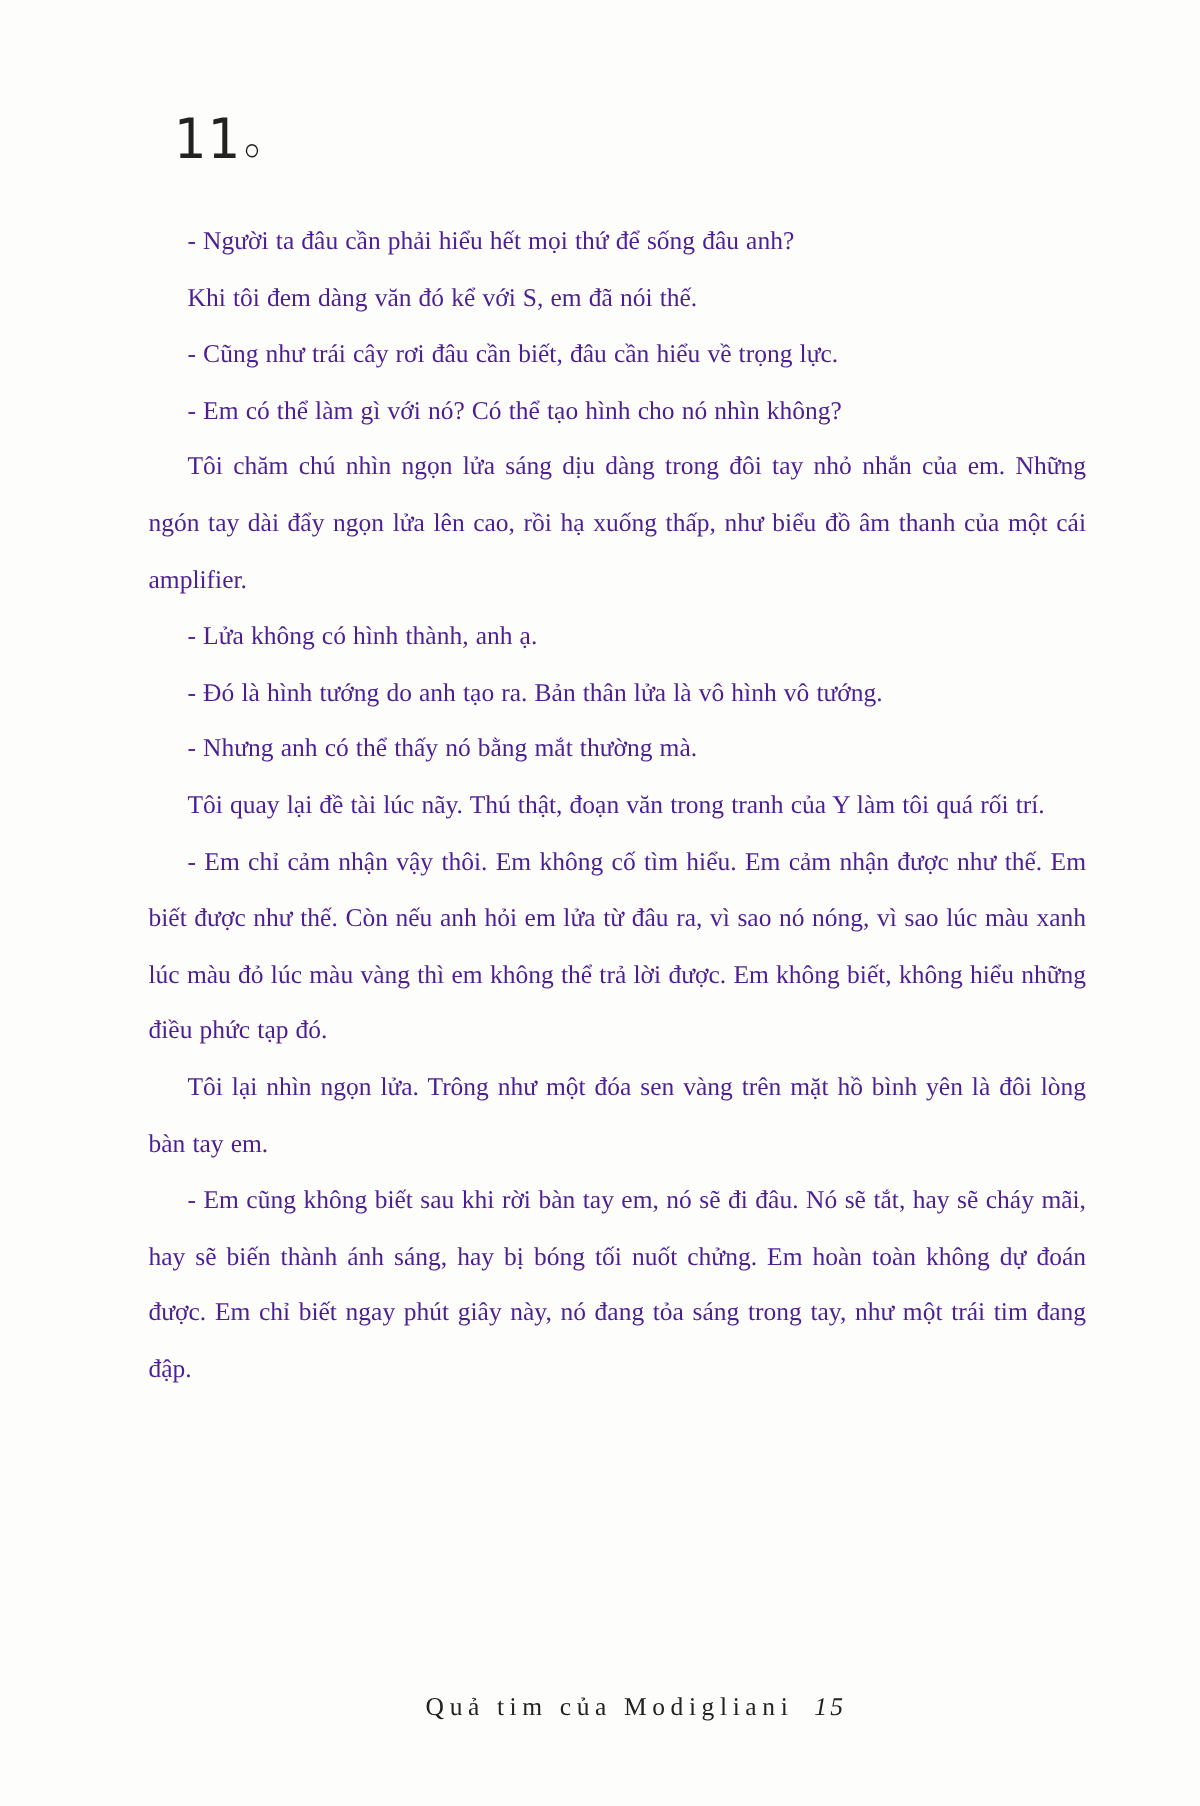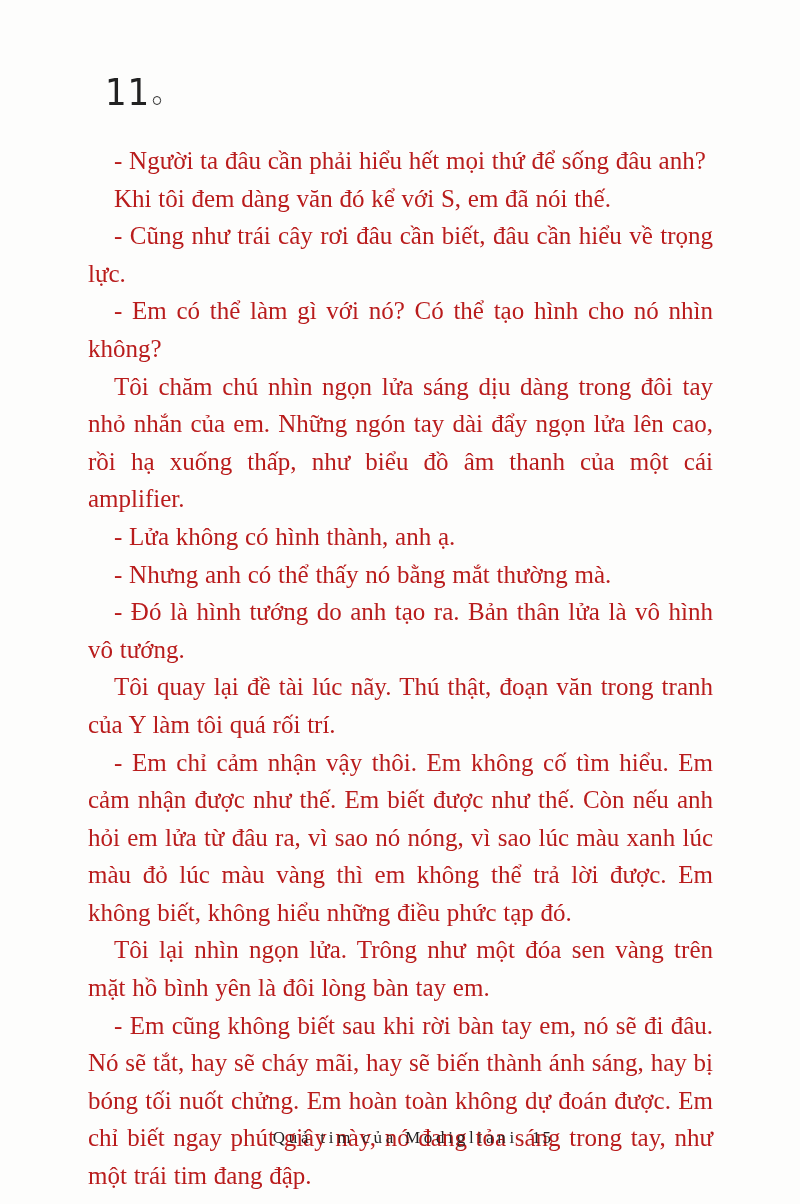--- a/index.html
+++ b/index.html
@@ -10,21 +10,21 @@
   }
   body {
     position: relative;
     width: 800px;
     height: 1204px;
     overflow: hidden;
     color: #1b1b1b;
   }
   .page {
     position: absolute;
-    top: 0; left: 0;
+    top: 0; left: 11px;
     width: 640px;
     height: 1204px;
     padding: 74px 87px 0 88px;
   }
   .chapter-heading {
     font-family: "DejaVu Sans", sans-serif;
     font-weight: 400;
     font-size: 37px;
     line-height: 1;
     letter-spacing: 1px;
@@ -41,60 +41,61 @@
     height: 9px;
     border: 1.8px solid #222;
     border-radius: 50%;
     margin-left: 3px;
     vertical-align: baseline;
   }
   .body-text {
     width: 625px;
   }
   .para {
-    font-size: 25px;
+    font-size: 17px;
     line-height: 37.6px;
     text-align: justify;
     text-indent: 26px;
-    color: #b91c1c;
+    color: #4c1d95;
     word-spacing: 0.5px;
   }
   .page-footer {
     position: absolute;
     top: 1128px;
     right: 87px;
     font-family: "Liberation Serif", "DejaVu Serif", serif;
     font-size: 17px;
     letter-spacing: 0.22em;
     color: #222;
     white-space: nowrap;
   }
   .page-footer .page-number {
     margin-left: 14px;
     letter-spacing: 0.12em;
+    font-style: italic;
   }
 </style>
 </head>
 <body>
 
 <main class="page">
 
   <div class="chapter-heading">
     <span>11</span><span class="chapter-dot"></span>
   </div>
 
   <div class="body-text">
       <p class="para">- Người ta đâu cần phải hiểu hết mọi thứ để sống đâu anh?</p>
       <p class="para">Khi tôi đem dàng văn đó kể với S, em đã nói thế.</p>
       <p class="para">- Cũng như trái cây rơi đâu cần biết, đâu cần hiểu về trọng lực.</p>
       <p class="para">- Em có thể làm gì với nó? Có thể tạo hình cho nó nhìn không?</p>
       <p class="para">Tôi chăm chú nhìn ngọn lửa sáng dịu dàng trong đôi tay nhỏ nhắn của em. Những ngón tay dài đẩy ngọn lửa lên cao, rồi hạ xuống thấp, như biểu đồ âm thanh của một cái amplifier.</p>
       <p class="para">- Lửa không có hình thành, anh ạ.</p>
+      <p class="para">- Đó là hình tướng do anh tạo ra. Bản thân lửa là vô hình vô tướng.</p>
       <p class="para">- Nhưng anh có thể thấy nó bằng mắt thường mà.</p>
-      <p class="para">- Đó là hình tướng do anh tạo ra. Bản thân lửa là vô hình vô tướng.</p>
       <p class="para">Tôi quay lại đề tài lúc nãy. Thú thật, đoạn văn trong tranh của Y làm tôi quá rối trí.</p>
       <p class="para">- Em chỉ cảm nhận vậy thôi. Em không cố tìm hiểu. Em cảm nhận được như thế. Em biết được như thế. Còn nếu anh hỏi em lửa từ đâu ra, vì sao nó nóng, vì sao lúc màu xanh lúc màu đỏ lúc màu vàng thì em không thể trả lời được. Em không biết, không hiểu những điều phức tạp đó.</p>
       <p class="para">Tôi lại nhìn ngọn lửa. Trông như một đóa sen vàng trên mặt hồ bình yên là đôi lòng bàn tay em.</p>
       <p class="para">- Em cũng không biết sau khi rời bàn tay em, nó sẽ đi đâu. Nó sẽ tắt, hay sẽ cháy mãi, hay sẽ biến thành ánh sáng, hay bị bóng tối nuốt chửng. Em hoàn toàn không dự đoán được. Em chỉ biết ngay phút giây này, nó đang tỏa sáng trong tay, như một trái tim đang đập.</p>
     </div>
 
   <footer class="page-footer">
     <span class="book-title">Quả tim của Modigliani</span><span class="page-number">15</span>
   </footer>
 

